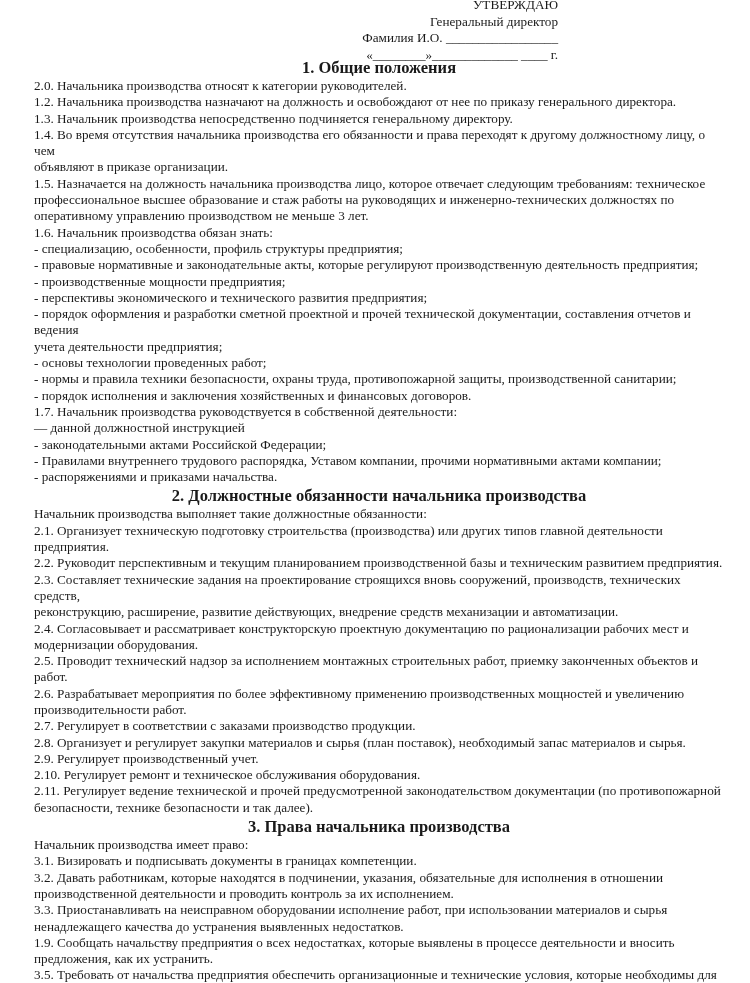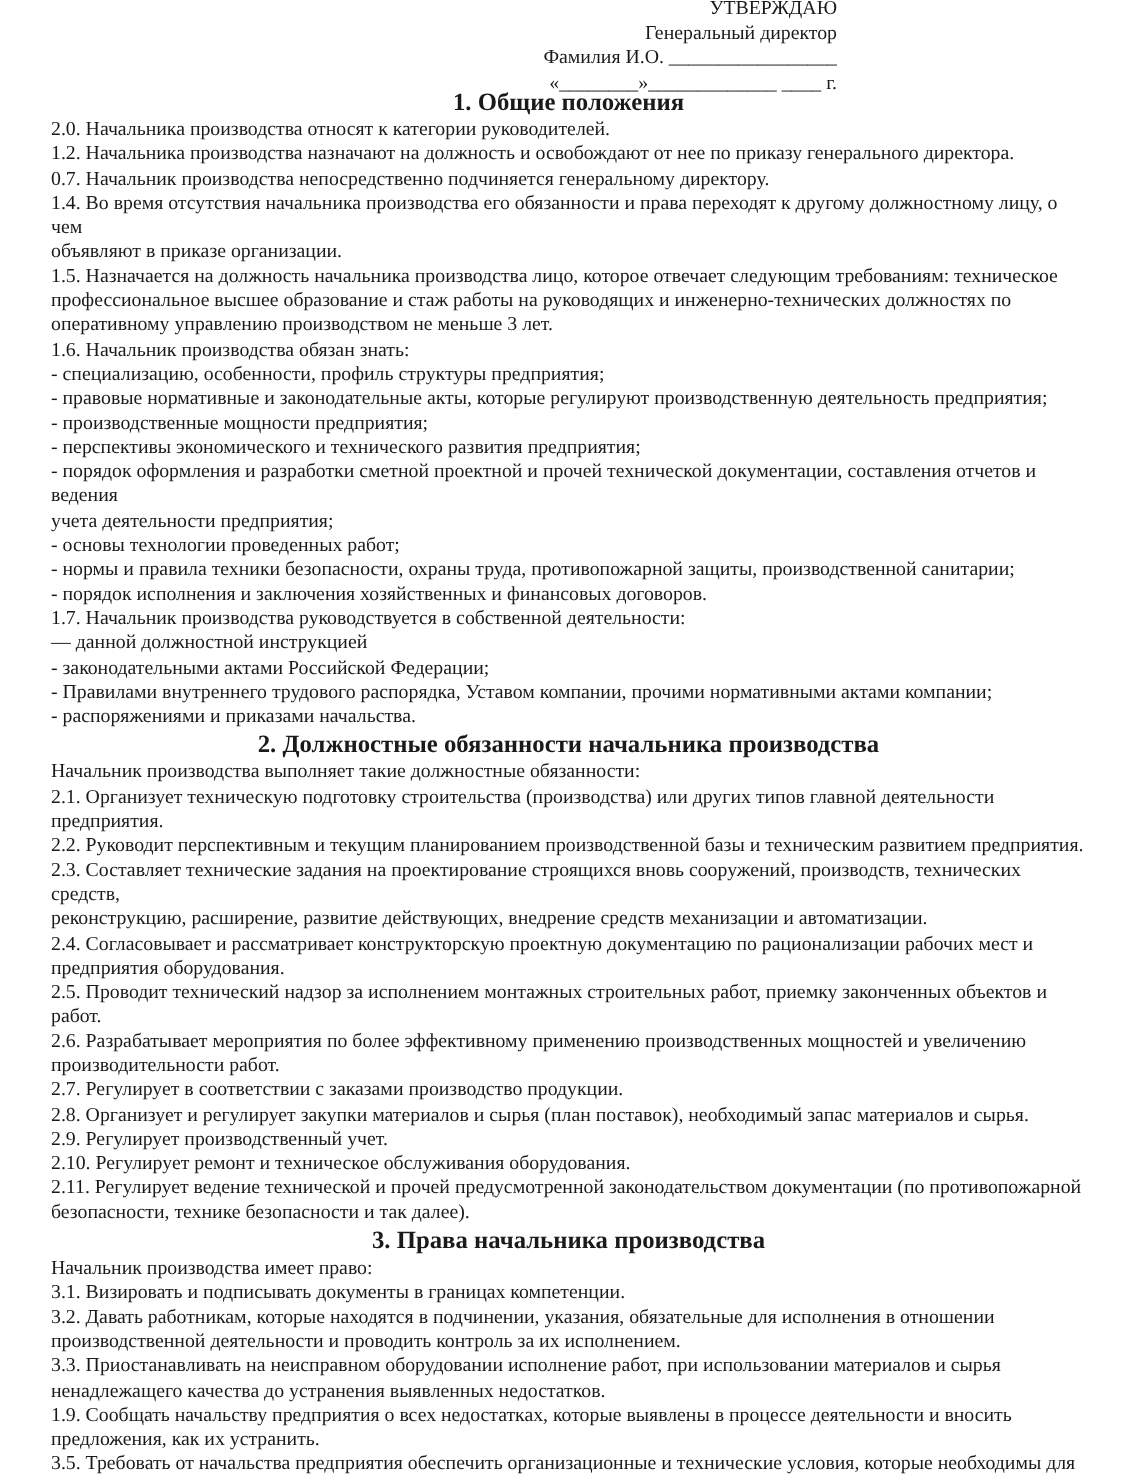--- a/index.html
+++ b/index.html
@@ -31,21 +31,21 @@
     <div>Генеральный директор</div>
     <div>Фамилия И.О. _________________</div>
     <div>«________»_____________ ____ г.</div>
   </div>
 
   <div class="body" id="doc-body">
       <div class="section">
         <h2>1. Общие положения</h2>
         <div class="p">2.0. Начальника производства относят к категории руководителей.</div>
         <div class="p">1.2. Начальника производства назначают на должность и освобождают от нее по приказу генерального директора.</div>
-        <div class="p">0.7. Начальник производства непосредственно подчиняется генеральному директору.</div>
+        <div class="p">1.3. Начальник производства непосредственно подчиняется генеральному директору.</div>
         <div class="p">1.4. Во время отсутствия начальника производства его обязанности и права переходят к другому должностному лицу, о чем</div>
         <div class="p">объявляют в приказе организации.</div>
         <div class="p">1.5. Назначается на должность начальника производства лицо, которое отвечает следующим требованиям: техническое</div>
         <div class="p">профессиональное высшее образование и стаж работы на руководящих и инженерно-технических должностях по</div>
         <div class="p">оперативному управлению производством не меньше 3 лет.</div>
         <div class="p">1.6. Начальник производства обязан знать:</div>
         <div class="p">- специализацию, особенности, профиль структуры предприятия;</div>
         <div class="p">- правовые нормативные и законодательные акты, которые регулируют производственную деятельность предприятия;</div>
         <div class="p">- производственные мощности предприятия;</div>
         <div class="p">- перспективы экономического и технического развития предприятия;</div>
@@ -61,21 +61,21 @@
         <div class="p">- распоряжениями и приказами начальства.</div>
       </div>
       <div class="section sec2">
         <h2>2. Должностные обязанности начальника производства</h2>
         <div class="p">Начальник производства выполняет такие должностные обязанности:</div>
         <div class="p">2.1. Организует техническую подготовку строительства (производства) или других типов главной деятельности предприятия.</div>
         <div class="p">2.2. Руководит перспективным и текущим планированием производственной базы и техническим развитием предприятия.</div>
         <div class="p">2.3. Составляет технические задания на проектирование строящихся вновь сооружений, производств,  технических средств,</div>
         <div class="p">реконструкцию, расширение, развитие действующих,  внедрение средств механизации и автоматизации.</div>
         <div class="p">2.4. Согласовывает и рассматривает конструкторскую проектную документацию по рационализации рабочих мест и</div>
-        <div class="p">предприятия оборудования.</div>
+        <div class="p">модернизации оборудования.</div>
         <div class="p">2.5. Проводит технический надзор за исполнением монтажных строительных работ,  приемку законченных объектов и работ.</div>
         <div class="p">2.6. Разрабатывает мероприятия по более эффективному применению производственных мощностей и увеличению</div>
         <div class="p">производительности работ.</div>
         <div class="p">2.7. Регулирует в соответствии с заказами производство продукции.</div>
         <div class="p">2.8. Организует и регулирует закупки материалов и сырья (план поставок), необходимый запас материалов и сырья.</div>
         <div class="p">2.9. Регулирует производственный учет.</div>
         <div class="p">2.10. Регулирует ремонт и техническое обслуживания оборудования.</div>
         <div class="p">2.11. Регулирует ведение технической и прочей предусмотренной законодательством документации (по противопожарной</div>
         <div class="p">безопасности, технике безопасности и так далее).</div>
       </div>

